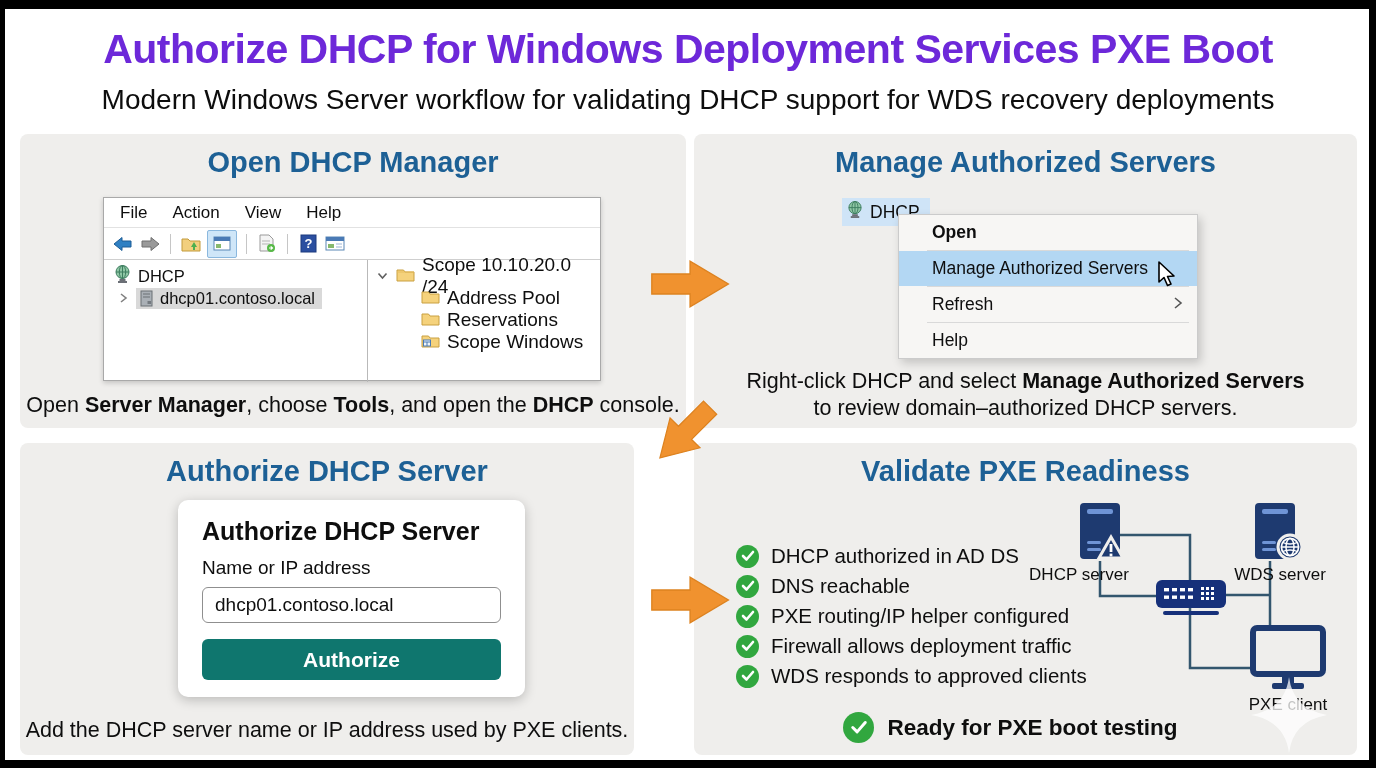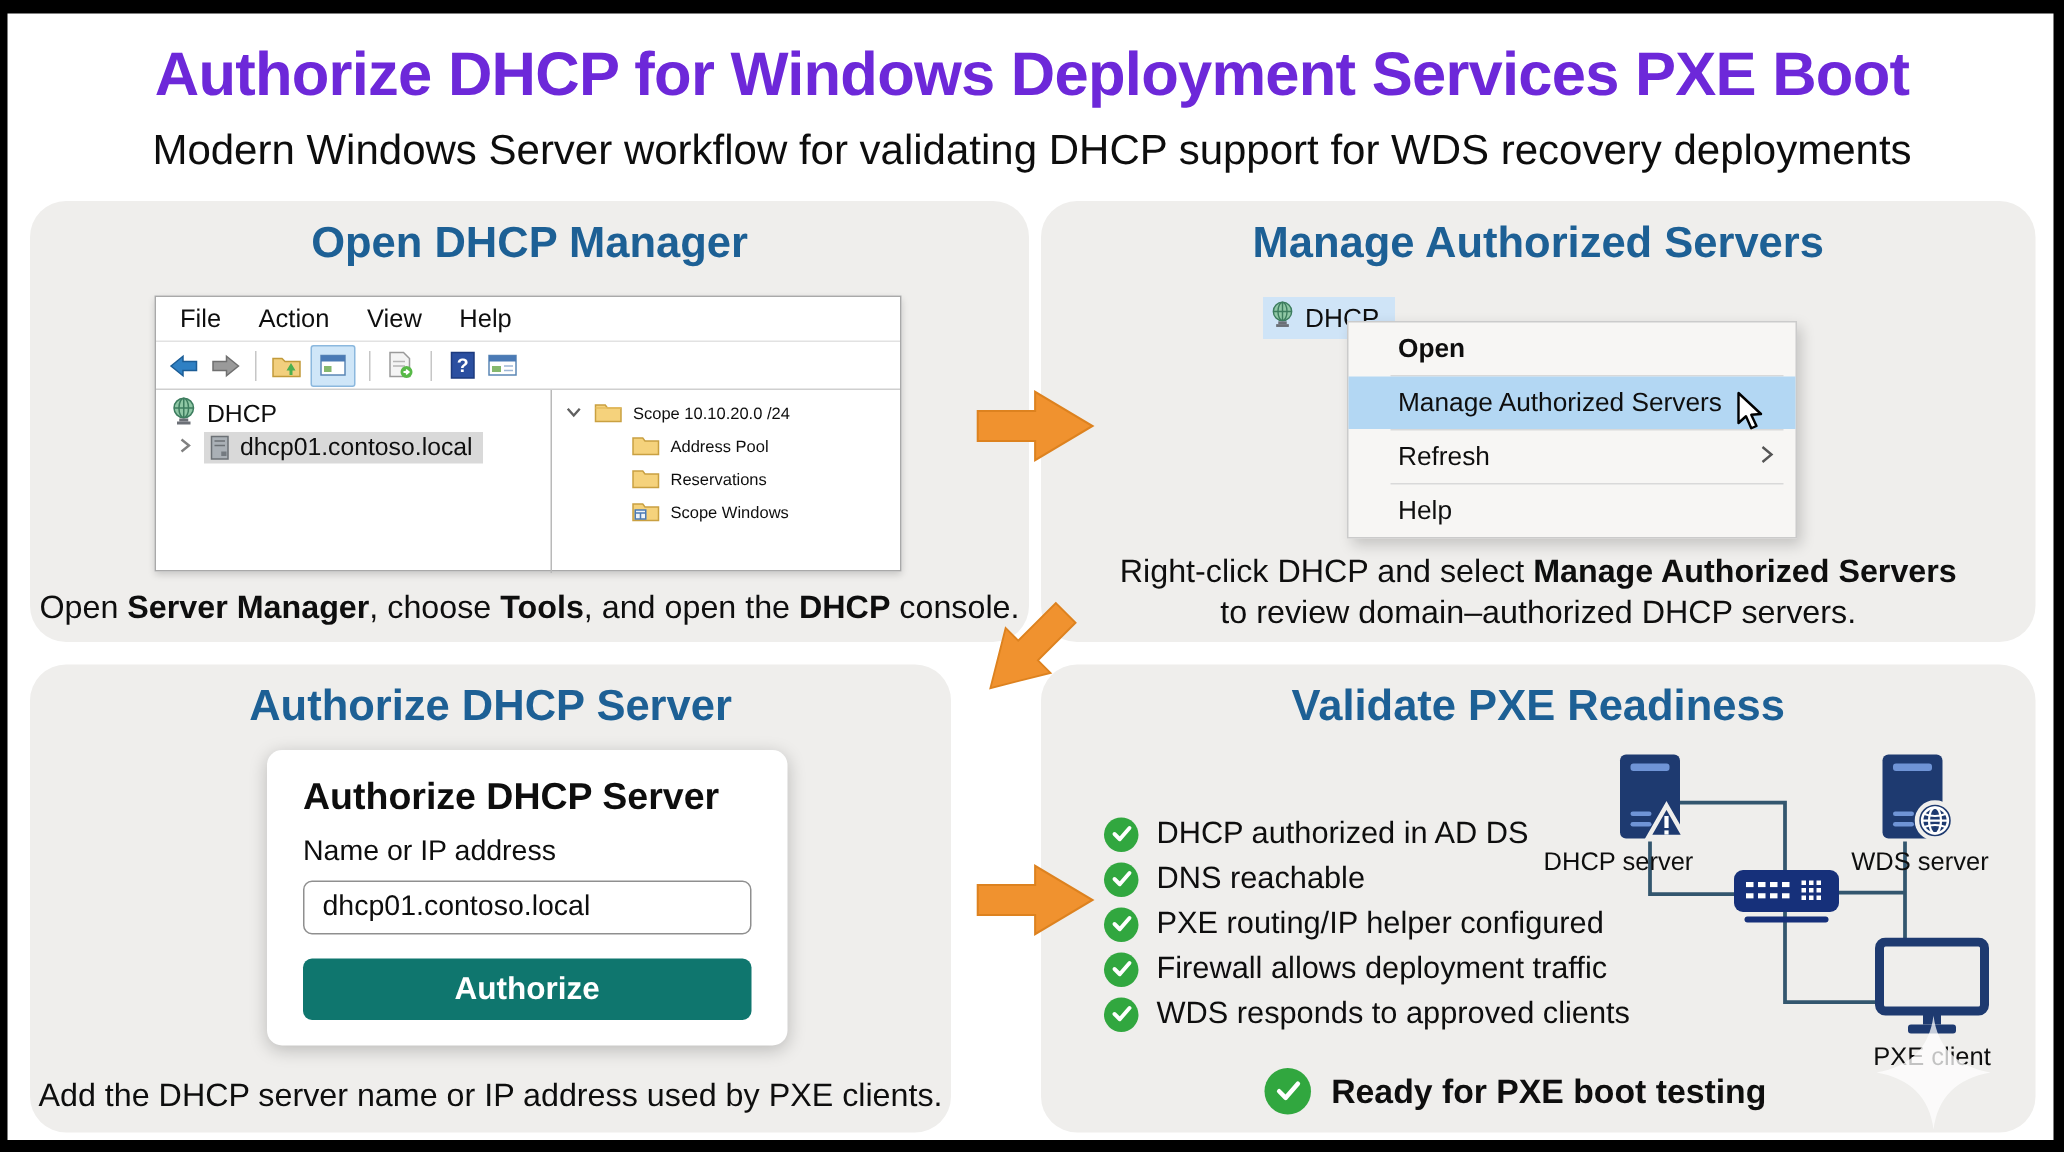--- a/index.html
+++ b/index.html
@@ -9,41 +9,41 @@
   
   .frame-top{left:0;top:0;width:1376px;height:9px;background:#000;}
   .frame-bottom{left:0;bottom:0;width:1376px;height:8px;background:#000;}
   .frame-left{left:0;top:0;width:5px;height:768px;background:#000;}
   .frame-right{right:0;top:0;width:7px;height:768px;background:#000;}
 
   .title{left:0;right:0;top:26px;text-align:center;font-size:41px;font-weight:700;
          color:#6d28d9;letter-spacing:-0.5px;}
   .subtitle{left:0;right:0;top:84px;text-align:center;font-size:28px;color:#0d0d0d;}
 
-  .panel{background:#efeeec;border-radius:24px;}
+  .panel{background:#efeeec;border-radius:8px;}
   .p1{left:20px;top:134px;width:666px;height:294px;}
   .p2{left:694px;top:134px;width:663px;height:294px;}
   .p3{left:20px;top:443px;width:614px;height:312px;}
   .p4{left:694px;top:443px;width:663px;height:312px;}
   .panel-heading{left:0;right:0;top:12px;text-align:center;font-size:29px;font-weight:700;color:#1d6095;}
 
   
   .mmc-window{left:83px;top:63px;width:498px;height:184px;background:#fff;border:1px solid #a9a9a9;
               box-shadow:0 2px 5px rgba(0,0,0,.18);box-sizing:border-box;}
   .menubar{height:29px;display:flex;align-items:center;gap:25px;padding-left:16px;
            border-bottom:1px solid #e2e2e2;font-size:17px;}
   .menubar span{cursor:default;}
   .toolbar{height:31px;display:flex;align-items:center;gap:5px;padding-left:8px;border-bottom:1px solid #cfcfcf;}
   .tb-sep{width:1px;height:20px;background:#c6c6c6;margin:0 4px;}
   .tb-ico{width:22px;height:22px;display:flex;align-items:center;justify-content:center;}
   .tb-sel{width:28px;height:26px;background:#cfe6f8;border:1px solid #8bb8de;border-radius:2px;
           display:flex;align-items:center;justify-content:center;}
   .win-body{display:flex;height:122px;}
   .tree-left{width:263px;border-right:1px solid #b9b9b9;padding-top:5px;font-size:16.5px;}
-  .tree-right{flex:1;padding-top:5px;font-size:11px;}
+  .tree-right{flex:1;padding-top:5px;font-size:19px;}
   .trow{display:flex;align-items:center;height:22px;gap:7px;}
   .hl-gray{display:flex;align-items:center;gap:7px;background:#d9d9d9;padding:1px 7px 1px 4px;}
   .caption{left:0;right:0;bottom:10px;text-align:center;font-size:21.5px;}
   .caption b{font-weight:700;}
 
   
   .dhcp-chip{left:148px;top:64px;display:flex;align-items:center;gap:7px;background:#cfe4f7;
              padding:2px 10px 2px 5px;font-size:17.5px;}
   .ctx-menu{left:204px;top:80px;width:298px;background:#f7f6f4;border:1px solid #cbcbcb;
             box-shadow:3px 4px 9px rgba(0,0,0,.18);}

